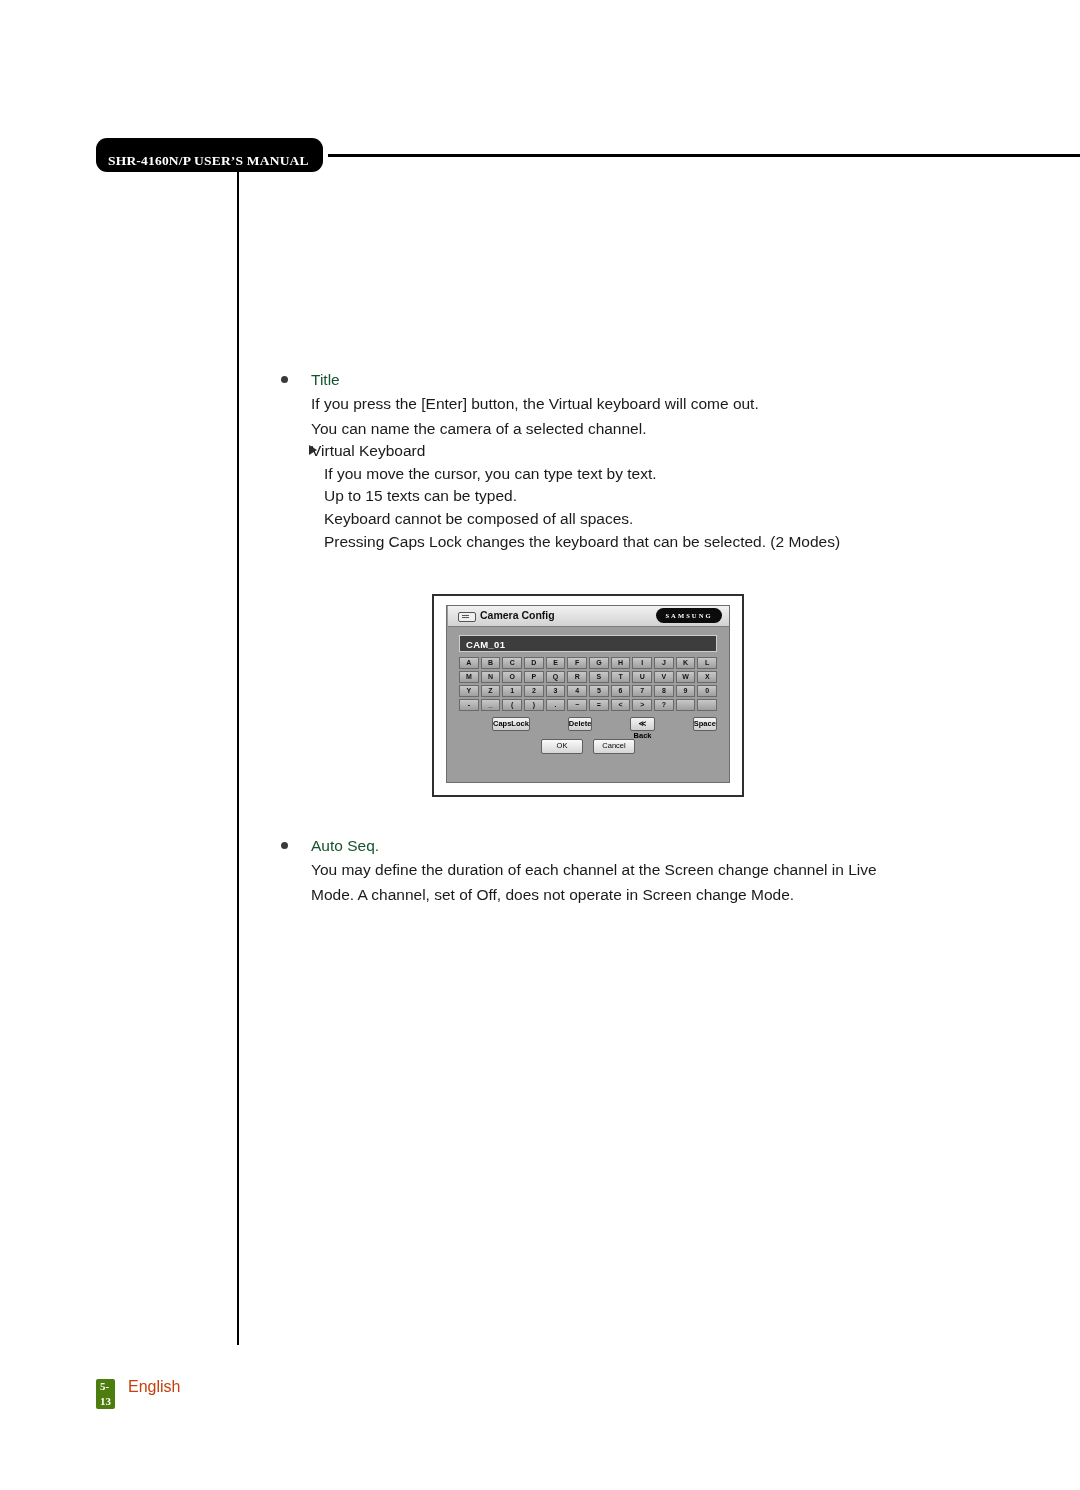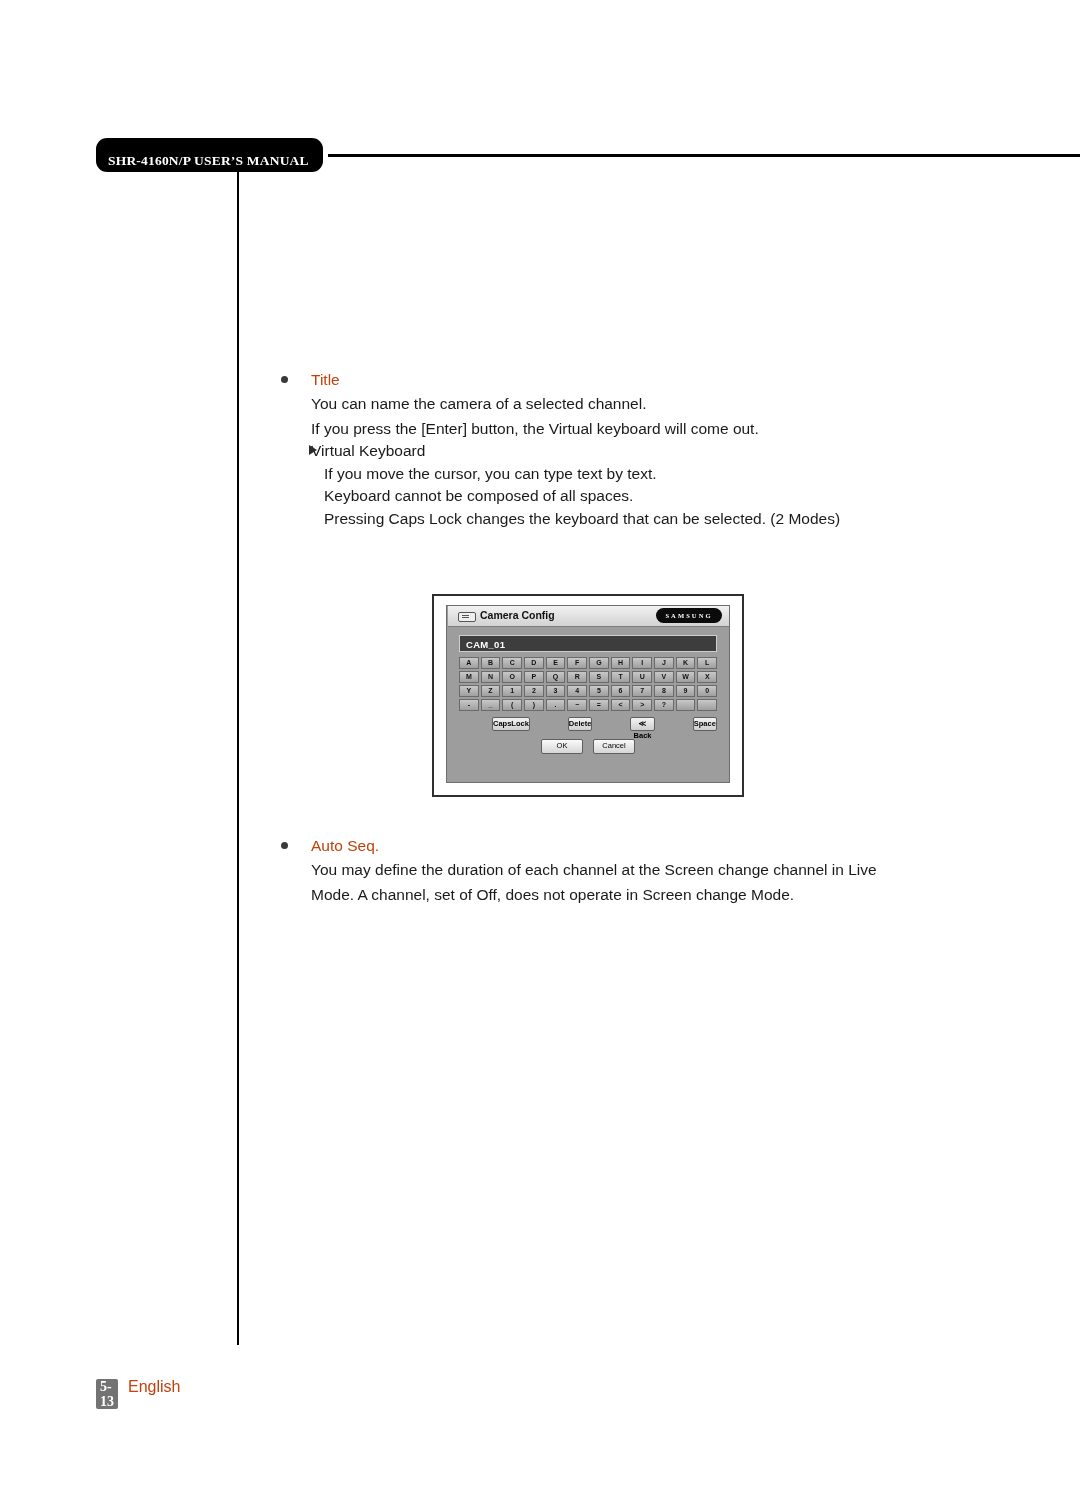--- a/index.html
+++ b/index.html
@@ -64,21 +64,21 @@
     position: absolute;
     left: 278px;
     top: 368px;
     width: 720px;
   }
   .bullet-row {
     position: relative;
     padding-left: 33px;
     font-size: 15.5px;
     line-height: 23px;
-    color: #c2410c;
+    color: #14532d;
   }
   .bullet-dot {
     position: absolute;
     left: 3px;
     top: 8px;
     width: 7px;
     height: 7px;
     background: #3a3a3a;
     border-radius: 50%;
   }
@@ -296,25 +296,25 @@
   .footer {
     position: absolute;
     left: 96px;
     top: 1378px;
     height: 22px;
   }
   .footer-pill {
     position: absolute;
     left: 0;
     top: 1px;
-    background: #737373;
+    background: #4d7c0f;
     color: #ffffff;
     font-family: "Liberation Serif", serif;
     font-weight: bold;
-    font-size: 14px;
+    font-size: 11px;
     line-height: 15px;
     padding: 0 4px;
     border-radius: 2px;
   }
   .footer-text {
     position: absolute;
     left: 32px;
     top: 0;
     font-size: 16px;
     color: #c2410c;
@@ -329,28 +329,29 @@
   <div class="header-rule"></div>
 </div>
 
 <div class="vrule"></div>
 
 <div class="content">
   <div class="bullet-row">
     <span class="bullet-dot"></span>
     <span>Title</span>
   </div>
+  <div class="para">If you press the [Enter] button, the Virtual keyboard will come out.</div>
   <div class="para">You can name the camera of a selected channel.</div>
-  <div class="para">If you press the [Enter] button, the Virtual keyboard will come out.</div>
 
   <div class="sub-row">
     <span class="tri"></span>
     <span>Virtual Keyboard</span>
   </div>
   <div class="sub-para">If you move the cursor, you can type text by text.</div>
+  <div class="sub-para">Up to 15 texts can be typed.</div>
   <div class="sub-para">Keyboard cannot be composed of all spaces.</div>
   <div class="sub-para">Pressing Caps Lock changes the keyboard that can be selected. (2 Modes)</div>
 </div>
 
 <div class="figure">
   <div class="fig-inner">
 
     <div class="dlg-titlebar">
       <span class="dlg-ico"></span>
       <span class="dlg-title-text">Camera Config</span>

